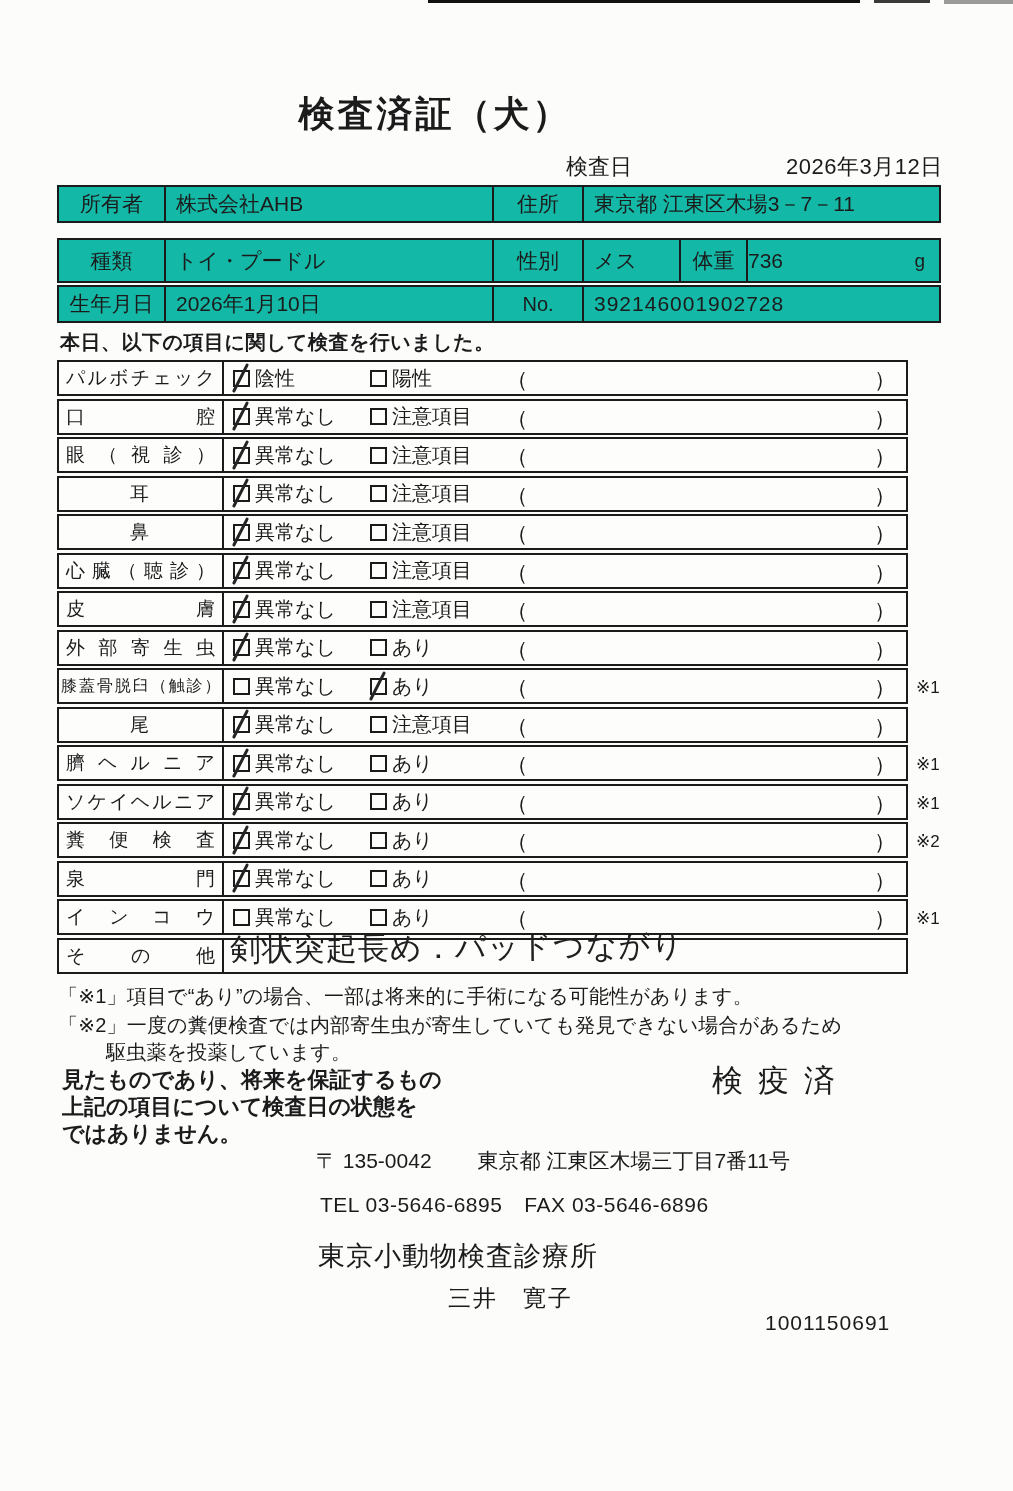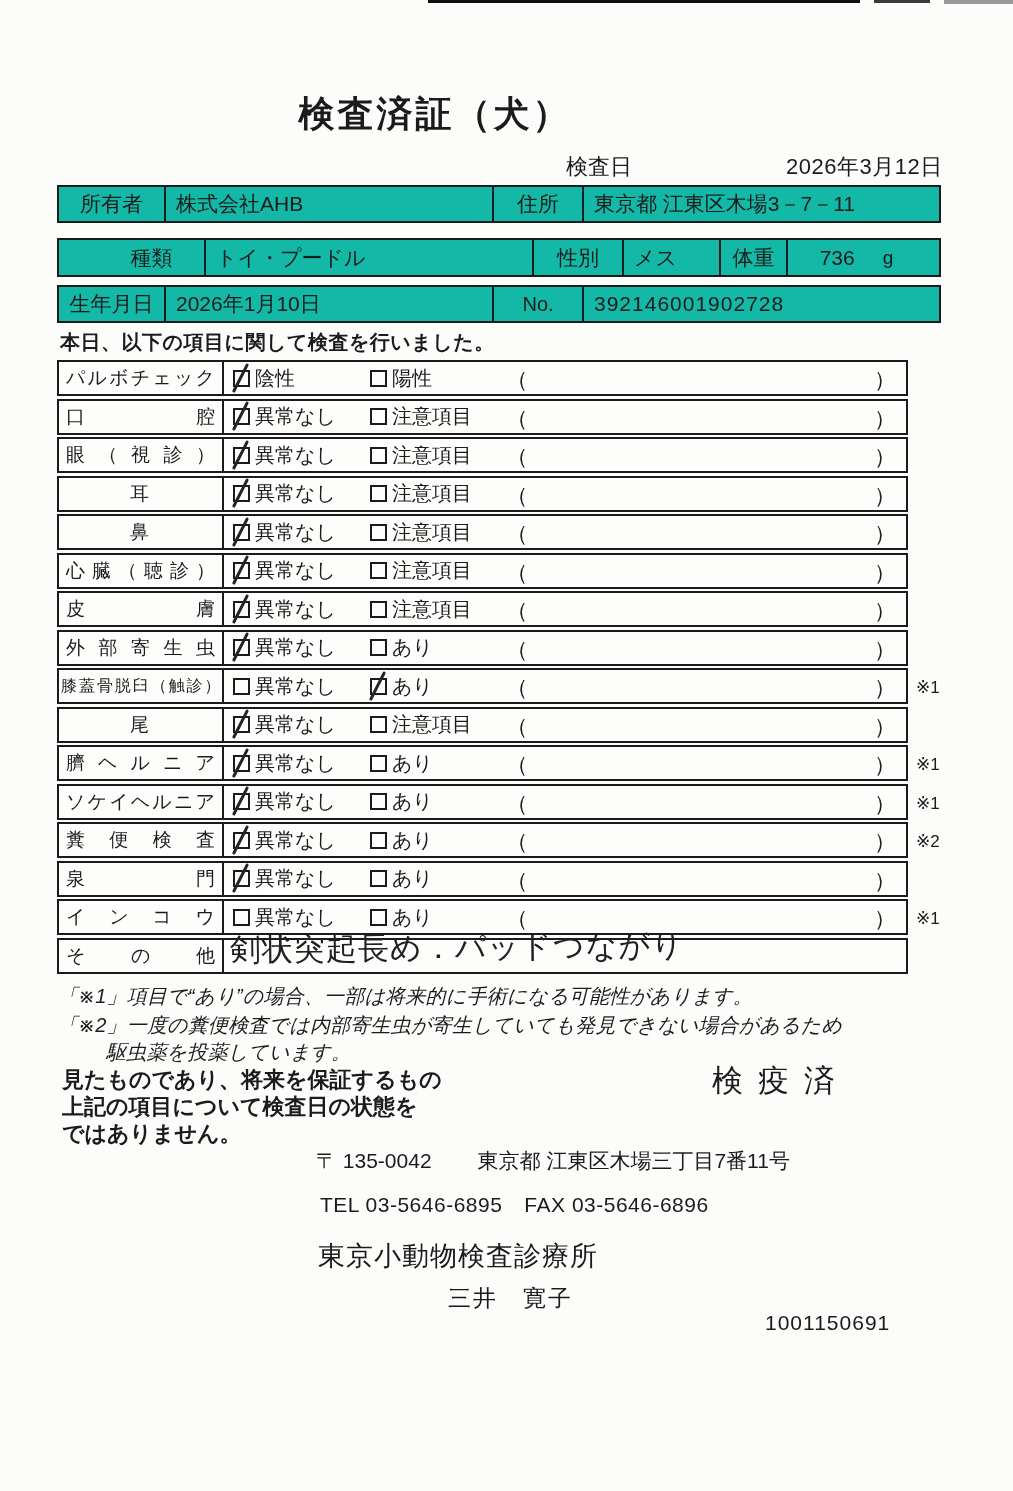--- a/index.html
+++ b/index.html
@@ -17,26 +17,26 @@
   .date-label{position:absolute;top:152px;left:566px;font-size:22px;}
   .date-value{position:absolute;top:152px;left:786px;font-size:22px;letter-spacing:0.5px;}
 
   .hbox{position:absolute;left:57px;width:884px;border:2px solid #1b1b1b;display:flex;
         box-sizing:border-box;background:#14b8a6;align-items:stretch;}
   .hcell{display:flex;align-items:center;box-sizing:border-box;font-size:21px;}
   .hcell.lab{justify-content:center;}
   .hcell.val{padding-left:10px;}
   .bR{border-right:2px solid #1b1b1b;}
   .owner-row{top:185px;height:38px;}
-  .pet-row1{top:238px;height:39px;padding-left:40px;}
+  .pet-row1{top:238px;height:45px;}
   .pet-row2{top:285px;height:38px;}
   .w-lab1{width:107px;}
   .w-val1{width:326px;}
   .w-lab2{width:92px;}
-  .weight-val{flex:1;justify-content:center;padding-right:14px;gap:28px;}
+  .weight-val{flex:1;justify-content:space-between;padding-right:14px;gap:28px;}
 
   .intro{position:absolute;top:329px;left:60px;font-size:20px;font-weight:bold;letter-spacing:0.5px;}
 
   .checklist{position:absolute;top:360px;left:57px;width:851px;}
   .crow{position:relative;box-sizing:border-box;border:2px solid #1b1b1b;height:36px;
         margin-bottom:2.5px;display:flex;background:#fdfdfc;}
   .crow-label{width:165px;box-sizing:border-box;border-right:2px solid #1b1b1b;
               display:flex;justify-content:space-between;align-items:center;
               padding:0 7px;font-size:19px;}
   .crow-label.center{justify-content:center;letter-spacing:2px;}
@@ -48,21 +48,21 @@
   .cb{position:relative;width:13px;height:13px;border:2px solid #1b1b1b;margin-right:5px;flex:none;}
   .cb.checked::after{content:"";position:absolute;left:4px;top:-10px;width:2.6px;height:32px;
                      background:#242424;transform:rotate(27deg);border-radius:2px;}
   .paren{position:absolute;top:3px;font-size:22px;font-weight:300;}
   .paren.open{left:282px;}
   .paren.close{right:10px;}
   .note{position:absolute;left:calc(100% + 10px);top:7px;font-size:17px;white-space:nowrap;}
   .hand{position:absolute;left:6px;top:-13px;font-size:31px;letter-spacing:1px;
         white-space:nowrap;transform:rotate(-0.6deg);color:#202020;font-weight:500;}
 
-  .fn{position:absolute;left:58px;font-size:20px;letter-spacing:0.2px;font-style:italic;}
+  .fn{position:absolute;left:58px;font-size:20px;letter-spacing:0.2px;}
   .fn1{top:983px;}
   .fn2{top:1012px;}
   .fn2b{top:1039px;left:106px;}
 
   .disclaimer{position:absolute;left:62px;top:1067px;font-size:22px;font-weight:bold;line-height:1.22;}
   .keneki{position:absolute;left:712px;top:1060px;font-size:31px;letter-spacing:15px;white-space:nowrap;}
 
   .postal{position:absolute;left:316px;top:1147px;font-size:21px;display:flex;gap:46px;}
   .tel{position:absolute;left:320px;top:1193px;font-size:21px;display:flex;gap:22px;letter-spacing:0.5px;}
   .clinic{position:absolute;left:318px;top:1238px;font-size:27px;letter-spacing:1px;}

